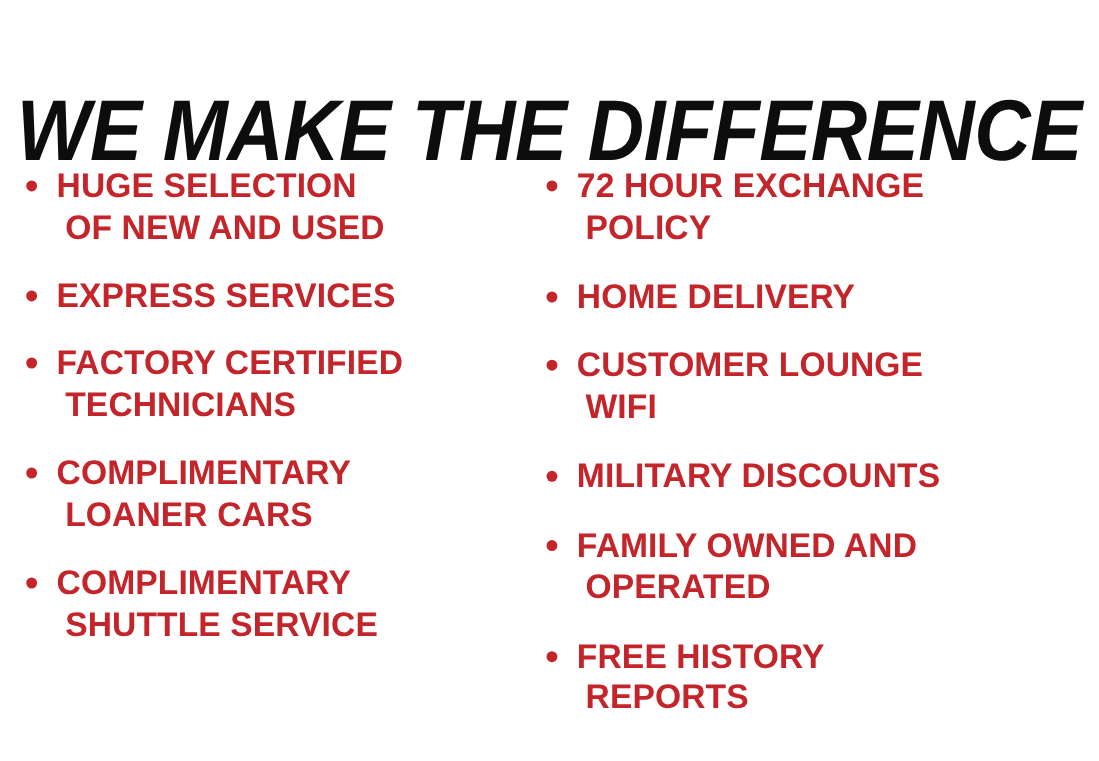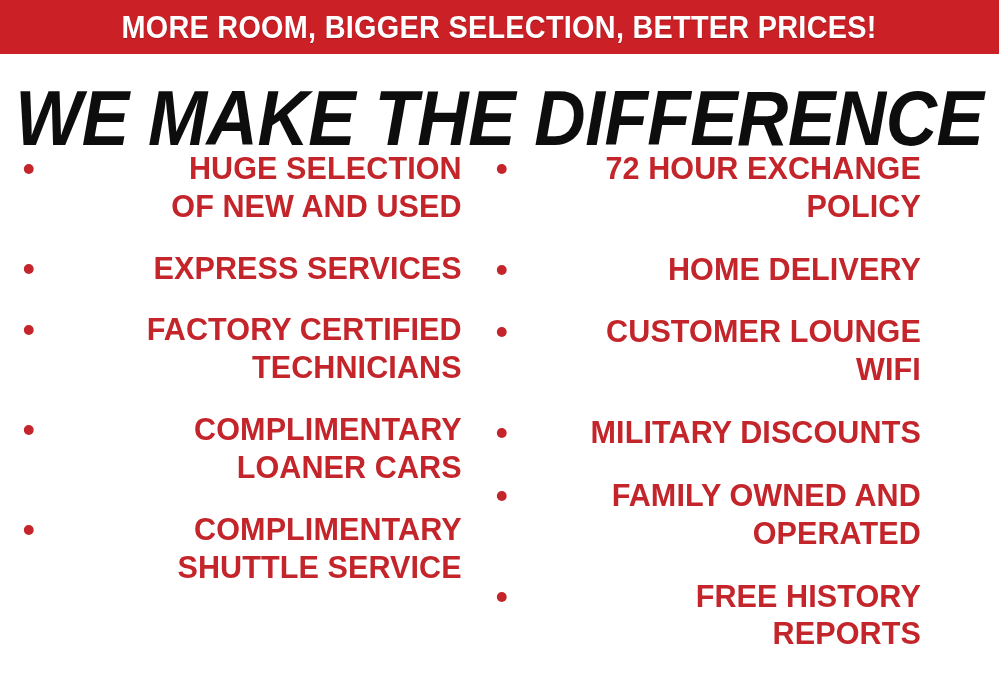--- a/index.html
+++ b/index.html
@@ -76,21 +76,20 @@
 
   
   .columns {
     position: absolute;
     left: 0;
     top: 150px;
     width: 939px;
     height: 542px;
     display: flex;
     align-items: flex-start;
-    text-align: right;
   }
   .col {
     box-sizing: border-box;
   }
   .col-left {
     width: 505px;
     padding-left: 14px;
     padding-right: 6px;
   }
   .col-right {
@@ -142,23 +141,20 @@
   }
   .bullet-line.indented {
     padding-left: 8px;
   }
 </style>
 </head>
 <body>
 
 <div class="poster">
 
-  <div class="banner">
-    <div class="banner-text">MORE ROOM, BIGGER SELECTION, BETTER PRICES!</div>
-  </div>
 
   <div class="headline-wrap">
     <div class="headline">WE MAKE THE DIFFERENCE</div>
   </div>
 
   <div class="columns">
 
     <div class="col col-left">
       <ul class="bullet-list" id="left-list">
           <li class="bullet-item">

